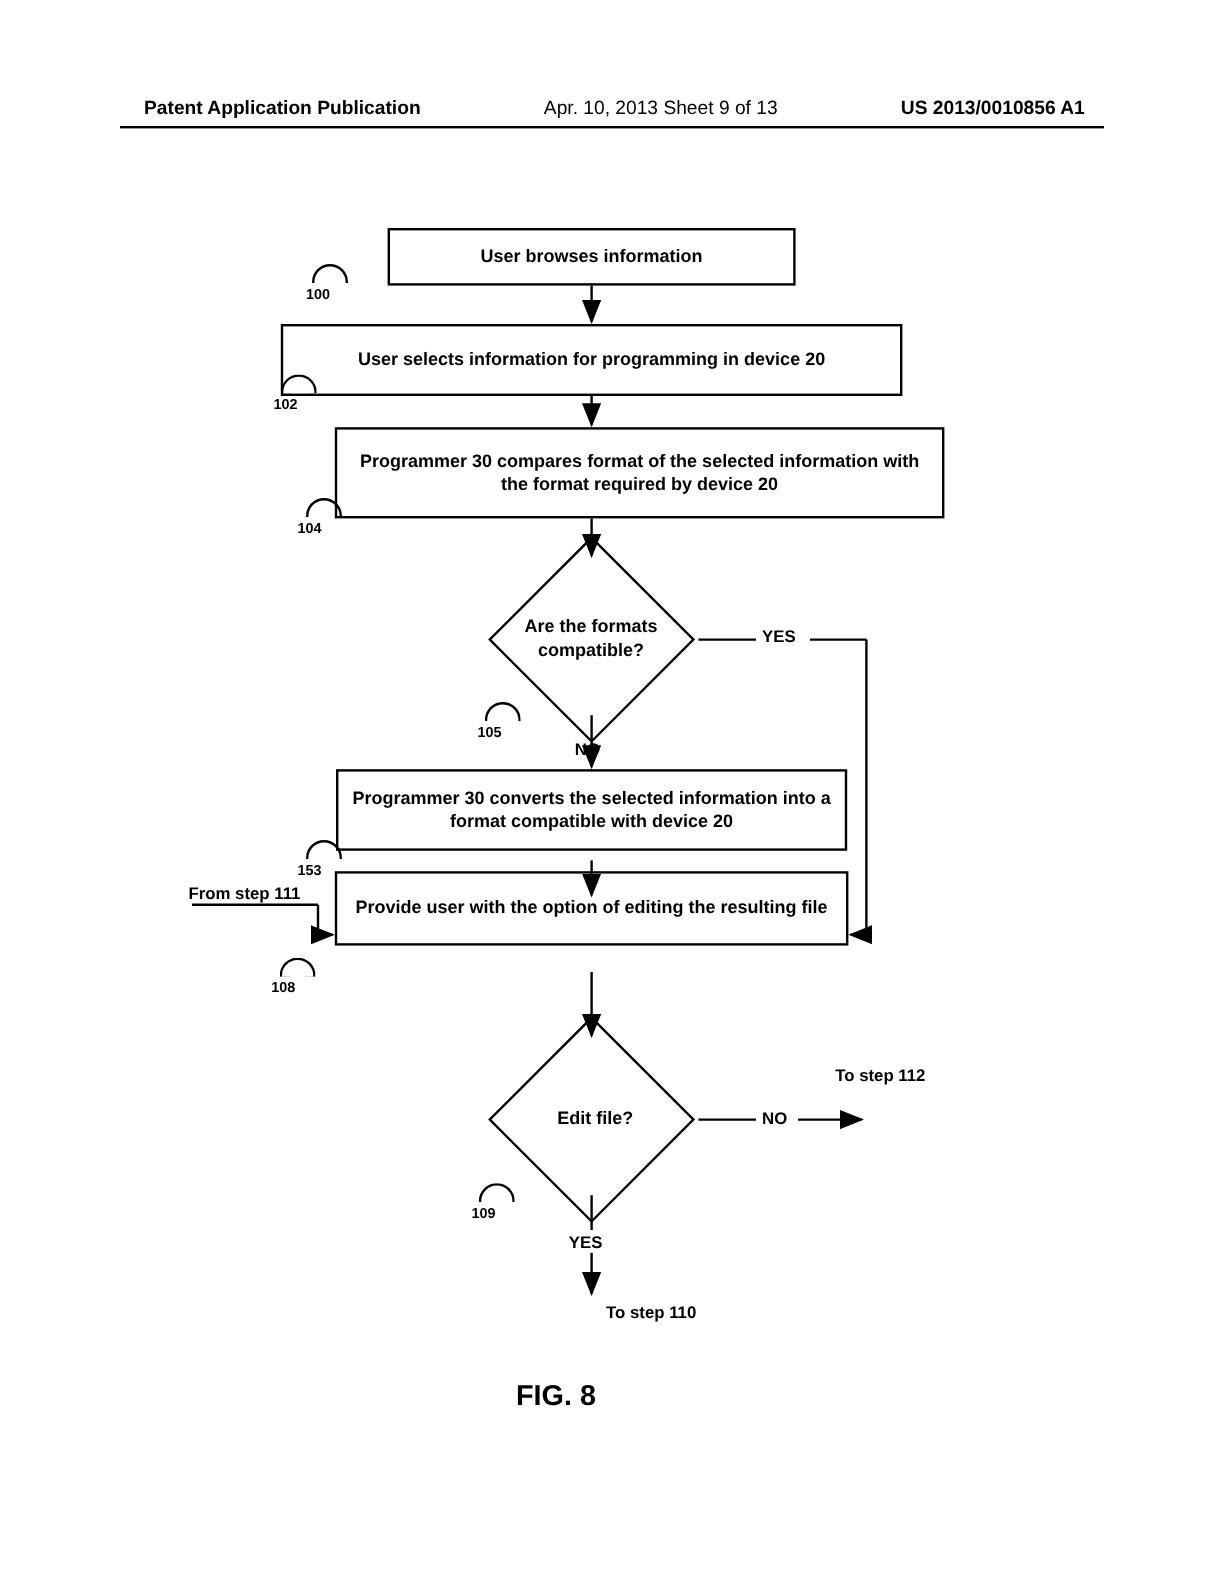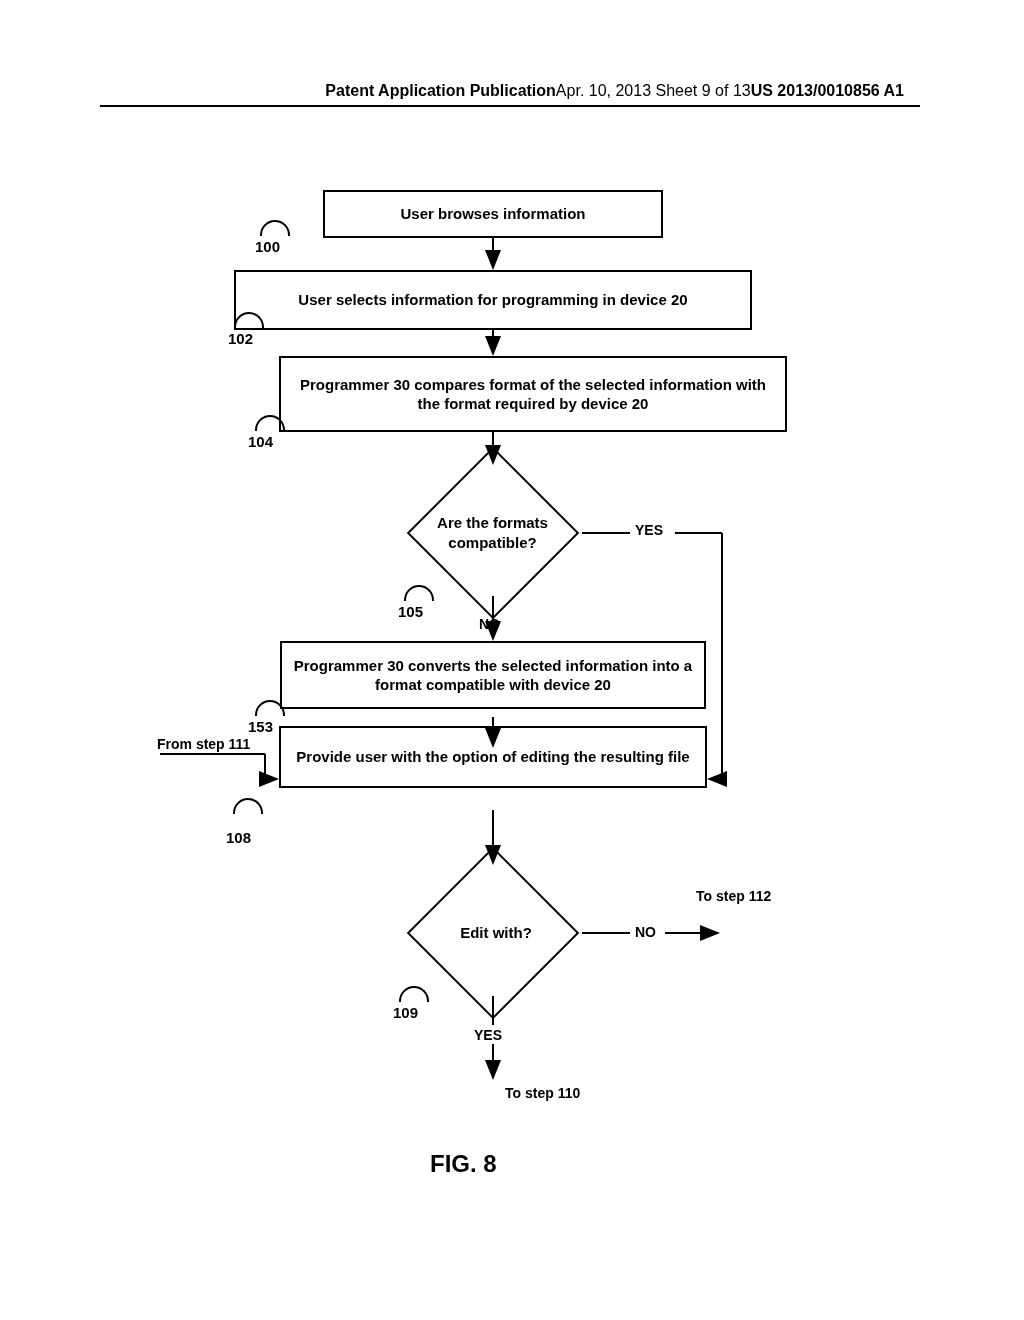--- a/index.html
+++ b/index.html
@@ -13,21 +13,21 @@
       background: #fff;
       font-family: Arial, sans-serif;
       position: relative;
     }
     .header {
       position: absolute;
       top: 82px;
       left: 0;
       width: 1024px;
       display: flex;
-      justify-content: flex-end;
+      justify-content: space-between;
       padding: 0 120px;
       font-size: 16px;
     }
     .header-left { font-weight: bold; }
     .header-center { }
     .header-right { font-weight: bold; }
     .header-line {
       position: absolute;
       top: 105px;
       left: 100px;
@@ -63,21 +63,21 @@
     .diamond-text {
       position: absolute;
       text-align: center;
       font-weight: bold;
       font-size: 15px;
       line-height: 1.3;
     }
     .ref-label {
       position: absolute;
       font-weight: bold;
-      font-size: 15px;
+      font-size: 12px;
     }
     .edge-label {
       position: absolute;
       font-weight: bold;
       font-size: 14px;
     }
     .arc {
       position: absolute;
       width: 30px;
       height: 16px;
@@ -142,24 +142,24 @@
   </div>
   <div class="arc" style="left:255px; top:510px;"></div>
   <div class="ref-label" style="left:248px; top:528px;">153</div>
 
   <div class="edge-label" style="left:157px; top:546px;">From step 111</div>
 
   <div class="box" style="left:279px; top:536px; width:428px; height:62px;">
     <span>Provide user with the option of editing the resulting file</span>
   </div>
   <div class="arc" style="left:233px; top:608px;"></div>
-  <div class="ref-label" style="left:226px; top:626px;margin-top:13px;">108</div>
+  <div class="ref-label" style="left:226px; top:626px;">108</div>
 
   <div class="diamond" style="left:432px; top:682px; width:122px; height:122px;"></div>
-  <div class="diamond-text" style="left:456px; top:733px; width:80px;">Edit with?</div>
+  <div class="diamond-text" style="left:456px; top:733px; width:80px;">Edit file?</div>
   <div class="arc" style="left:399px; top:796px;"></div>
   <div class="ref-label" style="left:393px; top:814px;">109</div>
   <div class="edge-label" style="left:635px; top:734px;">NO</div>
   <div class="edge-label" style="left:474px; top:837px;">YES</div>
 
   <div class="edge-label" style="left:696px; top:698px;">To step 112</div>
 
   <div class="edge-label" style="left:505px; top:895px;">To step 110</div>
 
   <div class="figure-label" style="left:430px; top:960px;">FIG. 8</div>

